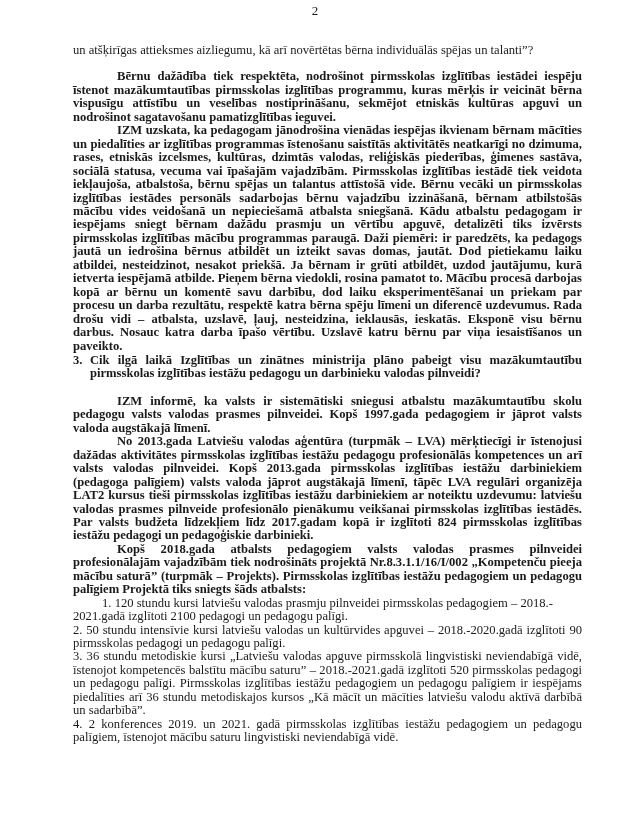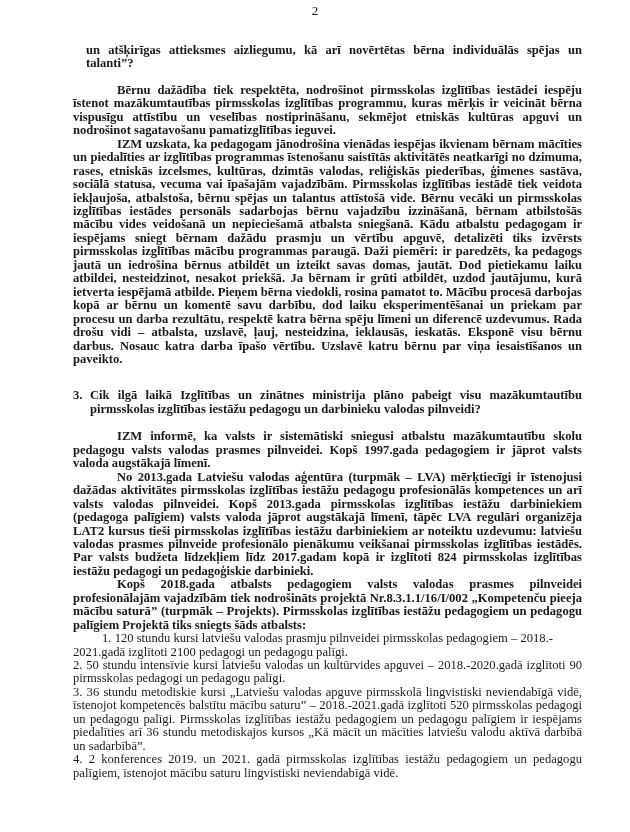--- a/index.html
+++ b/index.html
@@ -11,26 +11,26 @@
     line-height: 13.45px;
   }
   .page-number {
     position: absolute; top: 4px; left: 0; width: 630px;
     text-align: center; font-size: 13px;
   }
   .content {
     position: absolute; left: 73px; width: 509px; top: 44px;
   }
   .q-cont {
-    font-weight: bold; margin-left: 13px; text-align: justify;
+    font-weight: normal; margin-left: 0; text-align: justify;
     text-align-last: left; margin-bottom: 13px;
   }
   p { margin: 0; text-align: justify; }
   .indent { text-indent: 44px; font-weight: bold; }
-  .gap { margin-bottom: 23px; }
+  .gap { margin-bottom: 1px; }
   .q3 {
     font-weight: bold; display: flex; margin-top: 0; margin-bottom: 14px;
   }
   .q3 .num { width: 17px; flex: 0 0 17px; }
   .q3 .txt { flex: 1; text-align: justify; text-align-last: left; }
   .list-item { text-align: justify; }
 </style>
 </head>
 <body>
 

